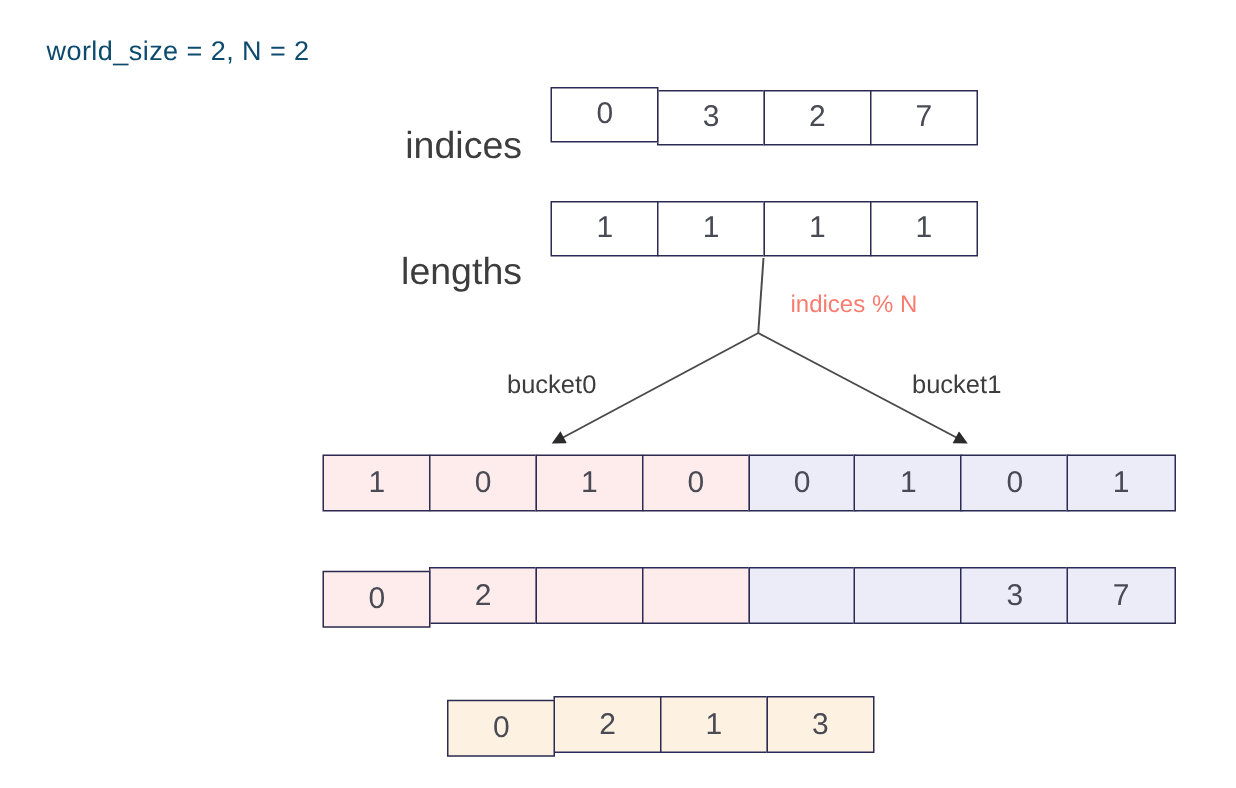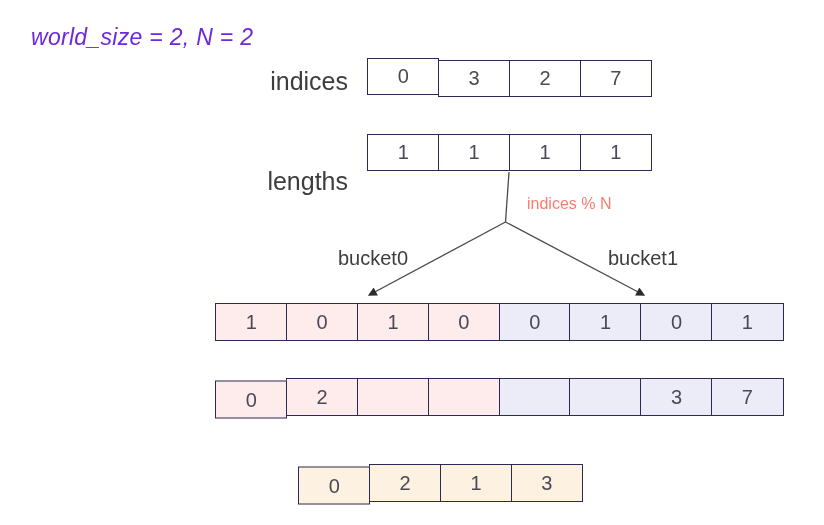--- a/index.html
+++ b/index.html
@@ -2,27 +2,27 @@
 <html><head>
 <meta charset="utf-8">
 <style>
   html, body { margin: 0; padding: 0; background: #ffffff; }
   .canvas {
     position: relative; width: 824px; height: 525px; background: #ffffff;
     font-family: "Liberation Sans", sans-serif; overflow: hidden;
   }
   .title {
     position: absolute; left: 31px; top: 24px;
-    font-size: 23px; color: #6d28d9; letter-spacing: 0.3px; white-space: nowrap; font-style: italic;
+    font-size: 18px; color: #0c4a6e; letter-spacing: 0.3px; white-space: nowrap;
   }
   .row-label {
     position: absolute; text-align: right; font-size: 25px; color: #3d3d3d;
     line-height: 30px; white-space: nowrap;
   }
-  #lbl-indices    { left: 150px; width: 198px; top: 66px; }
+  #lbl-indices    { left: 150px; width: 198px; top: 82px; }
   #lbl-lengths    { left: 150px; width: 198px; top: 138px; margin-top: 28px; }
   #lbl-newlengths { left: 20px;  width: 177px; top: 310px; }
   #lbl-newindices { left: 20px;  width: 177px; top: 382px; }
   #lbl-permute    { left: 18px;  width: 242px; top: 468px; }
   .array { position: absolute; display: flex; }
   #arr-indices    { left: 367px; top: 60px; }
   #arr-lengths    { left: 367px; top: 134px; }
   #arr-newlengths { left: 215px; top: 303px; }
   #arr-newindices { left: 215px; top: 378px; }
   #arr-permute    { left: 298px; top: 464px; }
@@ -39,21 +39,21 @@
   .c-cream { background: #fdf2e2; }
   
   #arr-indices    .cell:first-child { transform: translateY(-2px); }
   #arr-newindices .cell:first-child { transform: translateY(2.5px); }
   #arr-permute    .cell:first-child { transform: translateY(2.5px); }
   .svg-overlay { position: absolute; left: 0; top: 0; pointer-events: none; }
   .modulo {
     position: absolute; left: 527px; top: 195px;
     font-size: 16px; color: #f87d70; white-space: nowrap;
   }
-  .bucket { position: absolute; font-size: 20px; color: #3d3d3d; white-space: nowrap; }
+  .bucket { position: absolute; font-size: 17px; color: #3d3d3d; white-space: nowrap; }
   #bucket0 { left: 338px; top: 247px; }
   #bucket1 { left: 608px; top: 247px; }
 </style>
 </head>
 <body>
 
 <div class="canvas">
 
   <div class="title">world_size = 2, N = 2</div>
 

